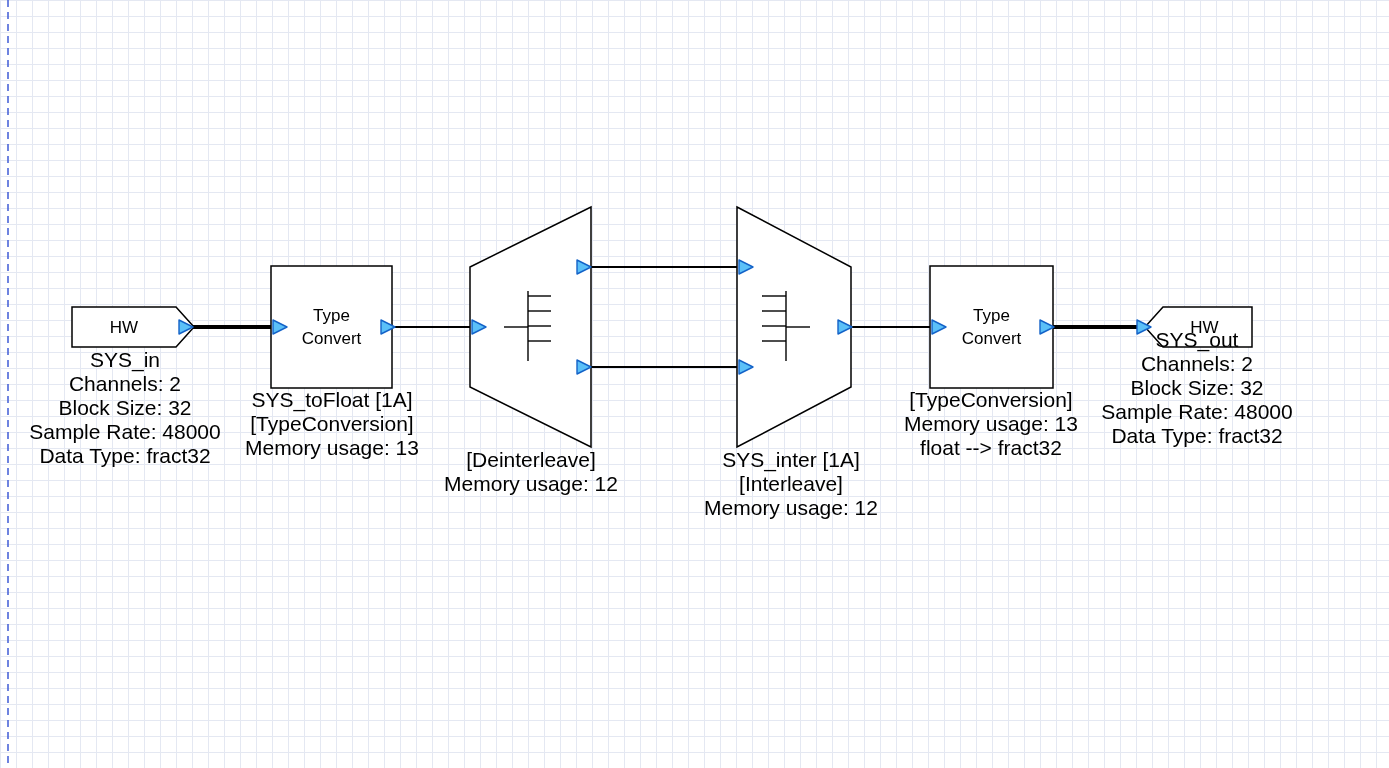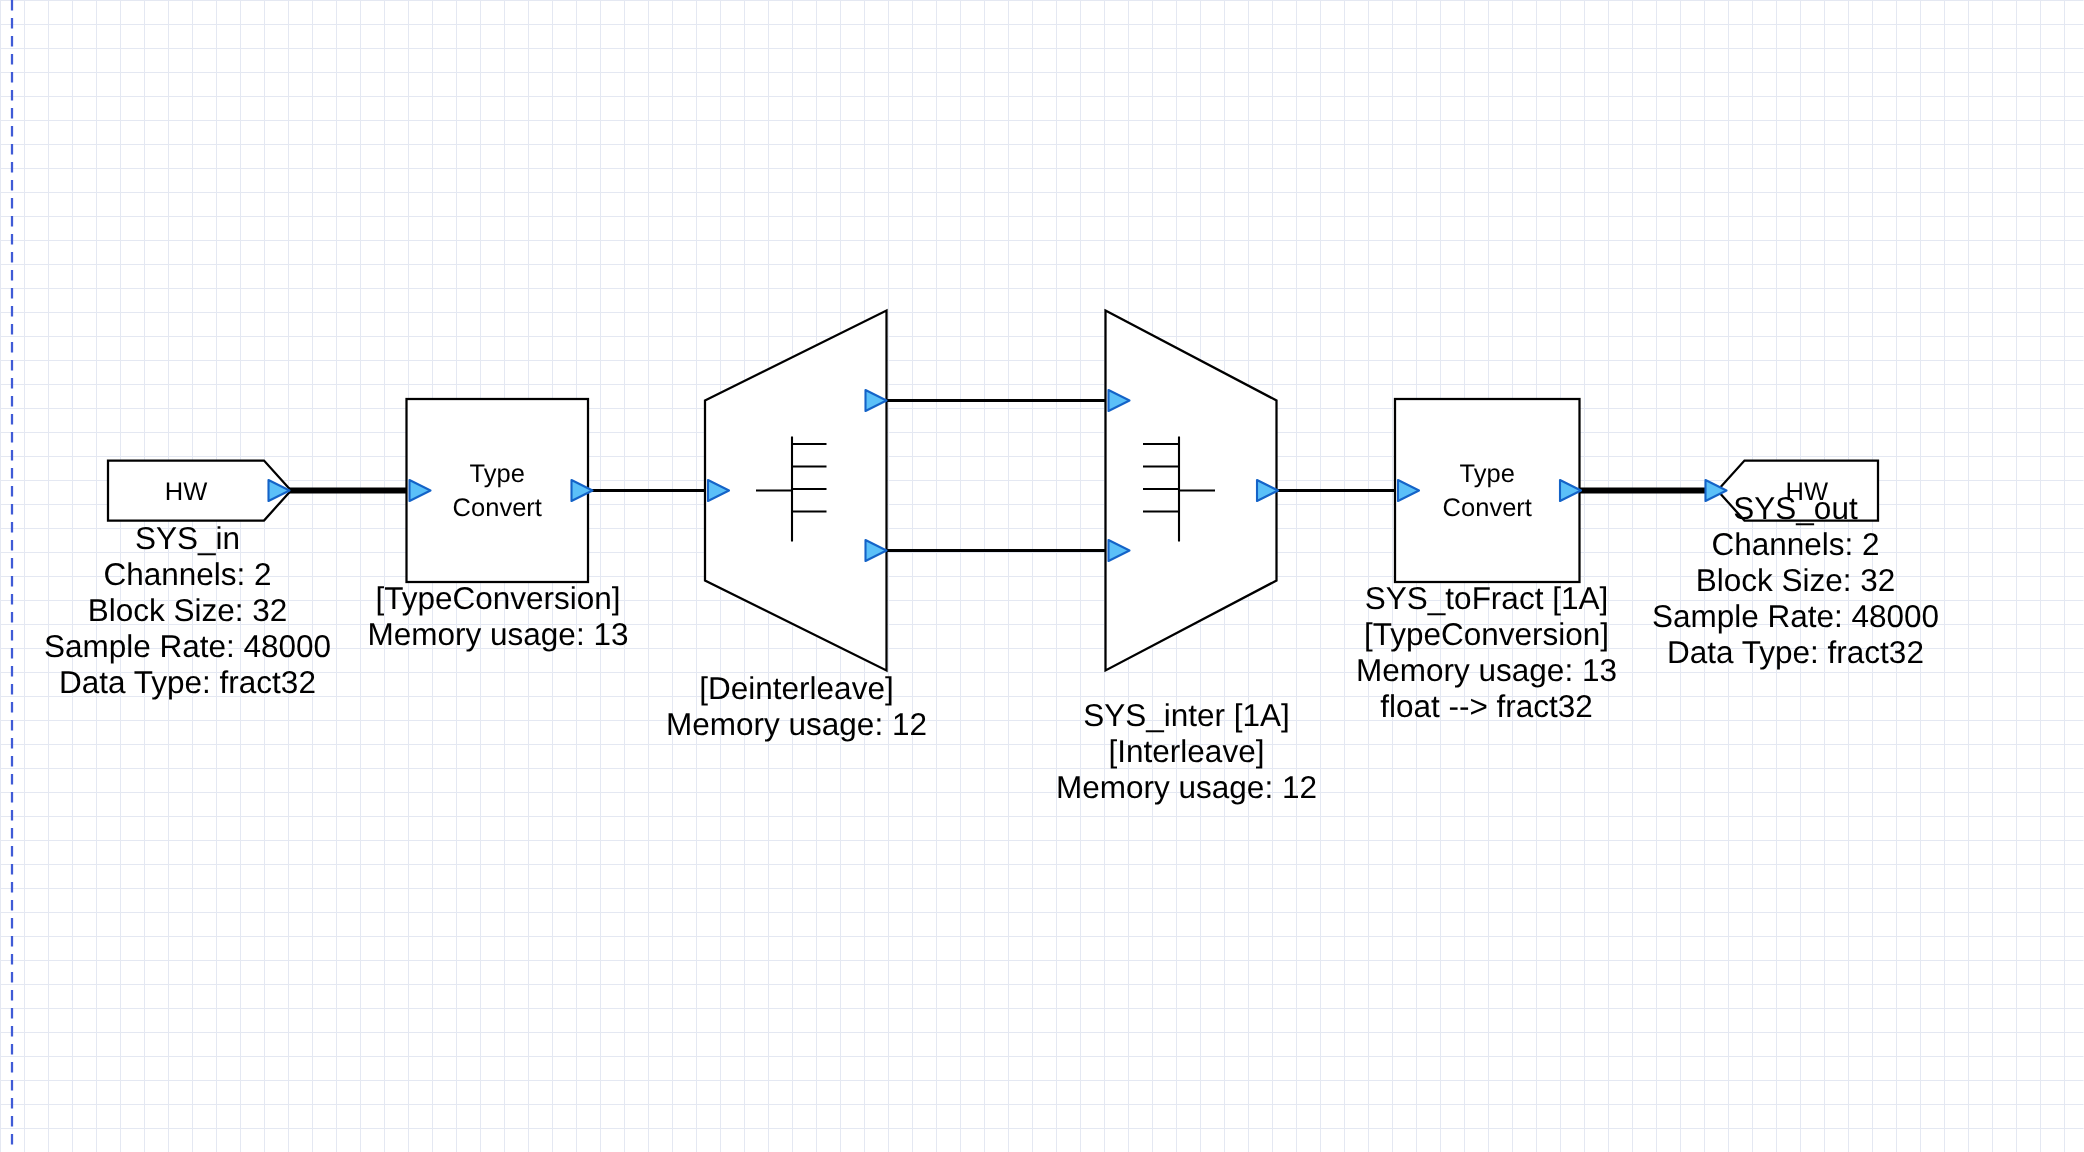--- a/index.html
+++ b/index.html
@@ -89,37 +89,37 @@
 
 <div class="label-stack" style="left:15px; top:348px; width:220px;">
   <div>SYS_in</div>
   <div>Channels: 2</div>
   <div>Block Size: 32</div>
   <div>Sample Rate: 48000</div>
   <div>Data Type: fract32</div>
 </div>
 
 <div class="label-stack" style="left:222px; top:388px; width:220px;">
+  <div>SYS_toFloat [1A]</div>
   <div>[TypeConversion]</div>
   <div>Memory usage: 13</div>
 </div>
 
 <div class="label-stack" style="left:421px; top:448px; width:220px;">
   <div>[Deinterleave]</div>
   <div>Memory usage: 12</div>
 </div>
 
-<div class="label-stack" style="left:681px; top:448px; width:220px;margin-top:18px;">
+<div class="label-stack" style="left:681px; top:448px; width:220px;">
   <div>SYS_inter [1A]</div>
   <div>[Interleave]</div>
   <div>Memory usage: 12</div>
 </div>
 
 <div class="label-stack" style="left:881px; top:388px; width:220px;">
-  <div>SYS_toFract [1A]</div>
   <div>[TypeConversion]</div>
   <div>Memory usage: 13</div>
   <div>float --&gt; fract32</div>
 </div>
 
 <div class="label-stack" style="left:1087px; top:328px; width:220px;">
   <div>SYS_out</div>
   <div>Channels: 2</div>
   <div>Block Size: 32</div>
   <div>Sample Rate: 48000</div>

